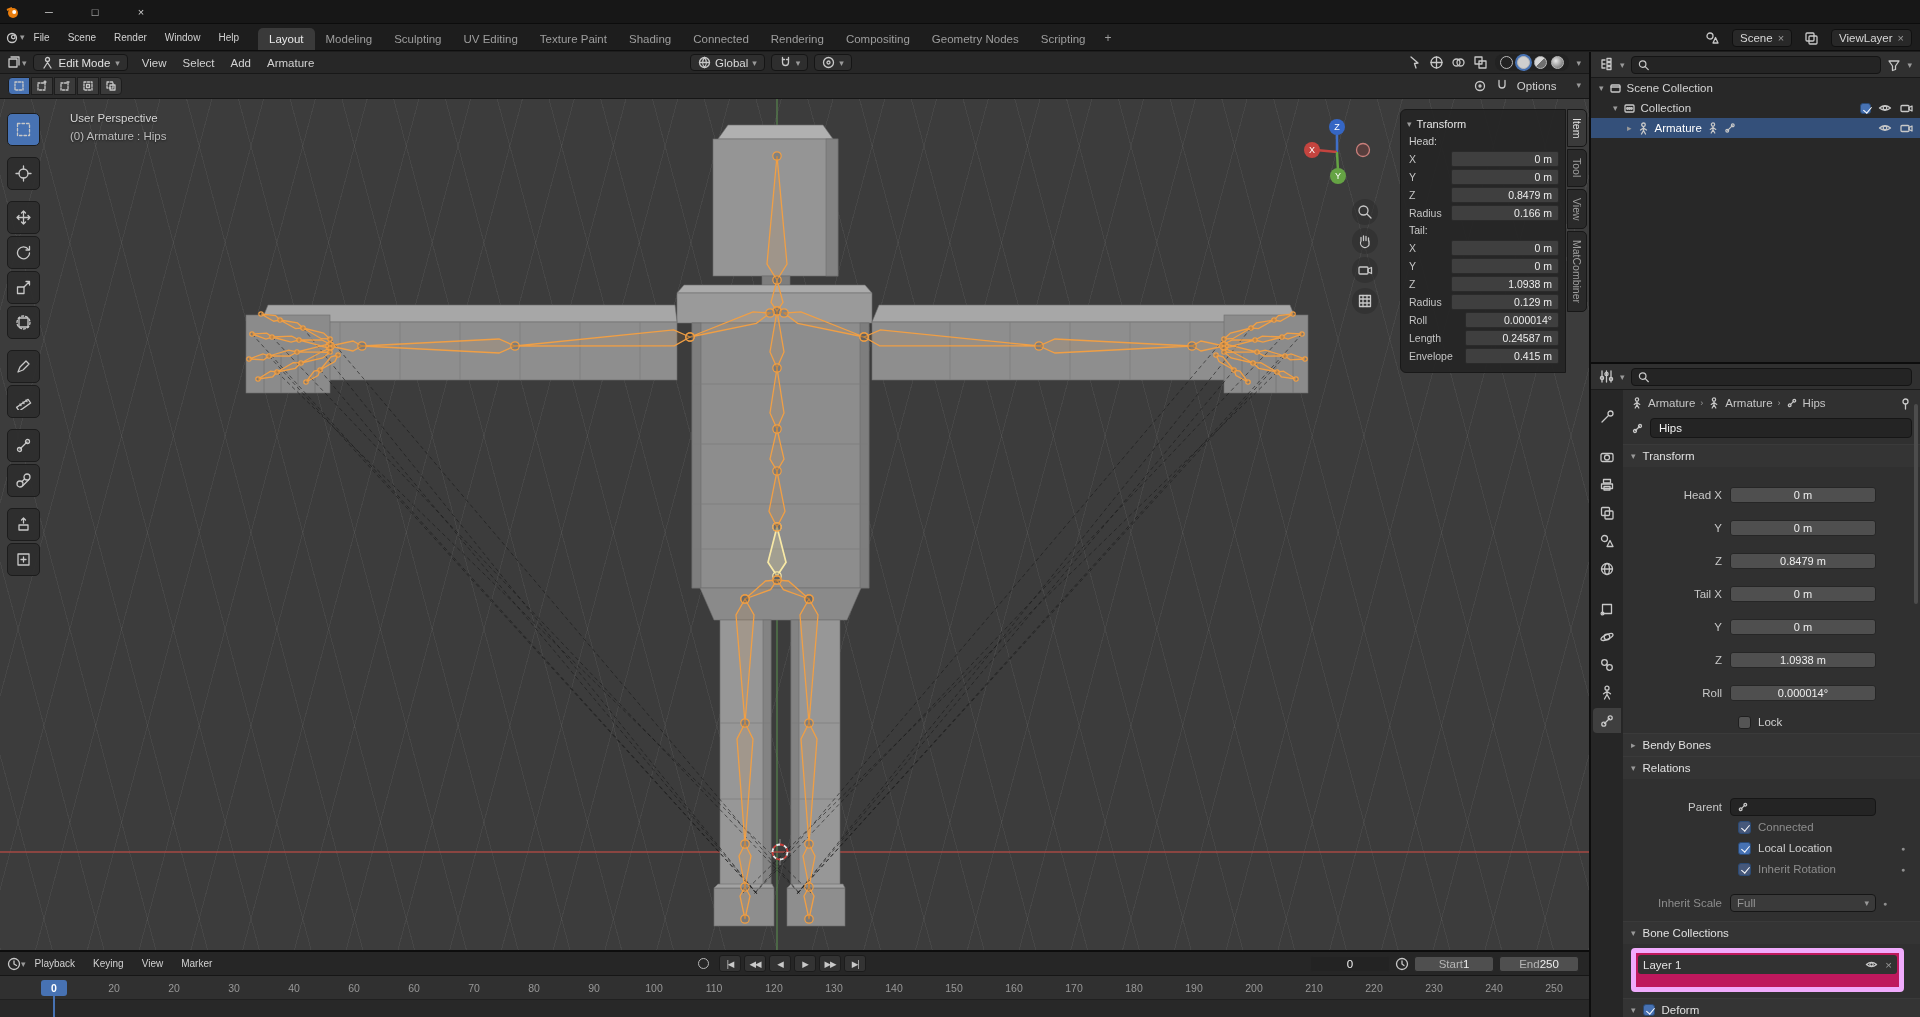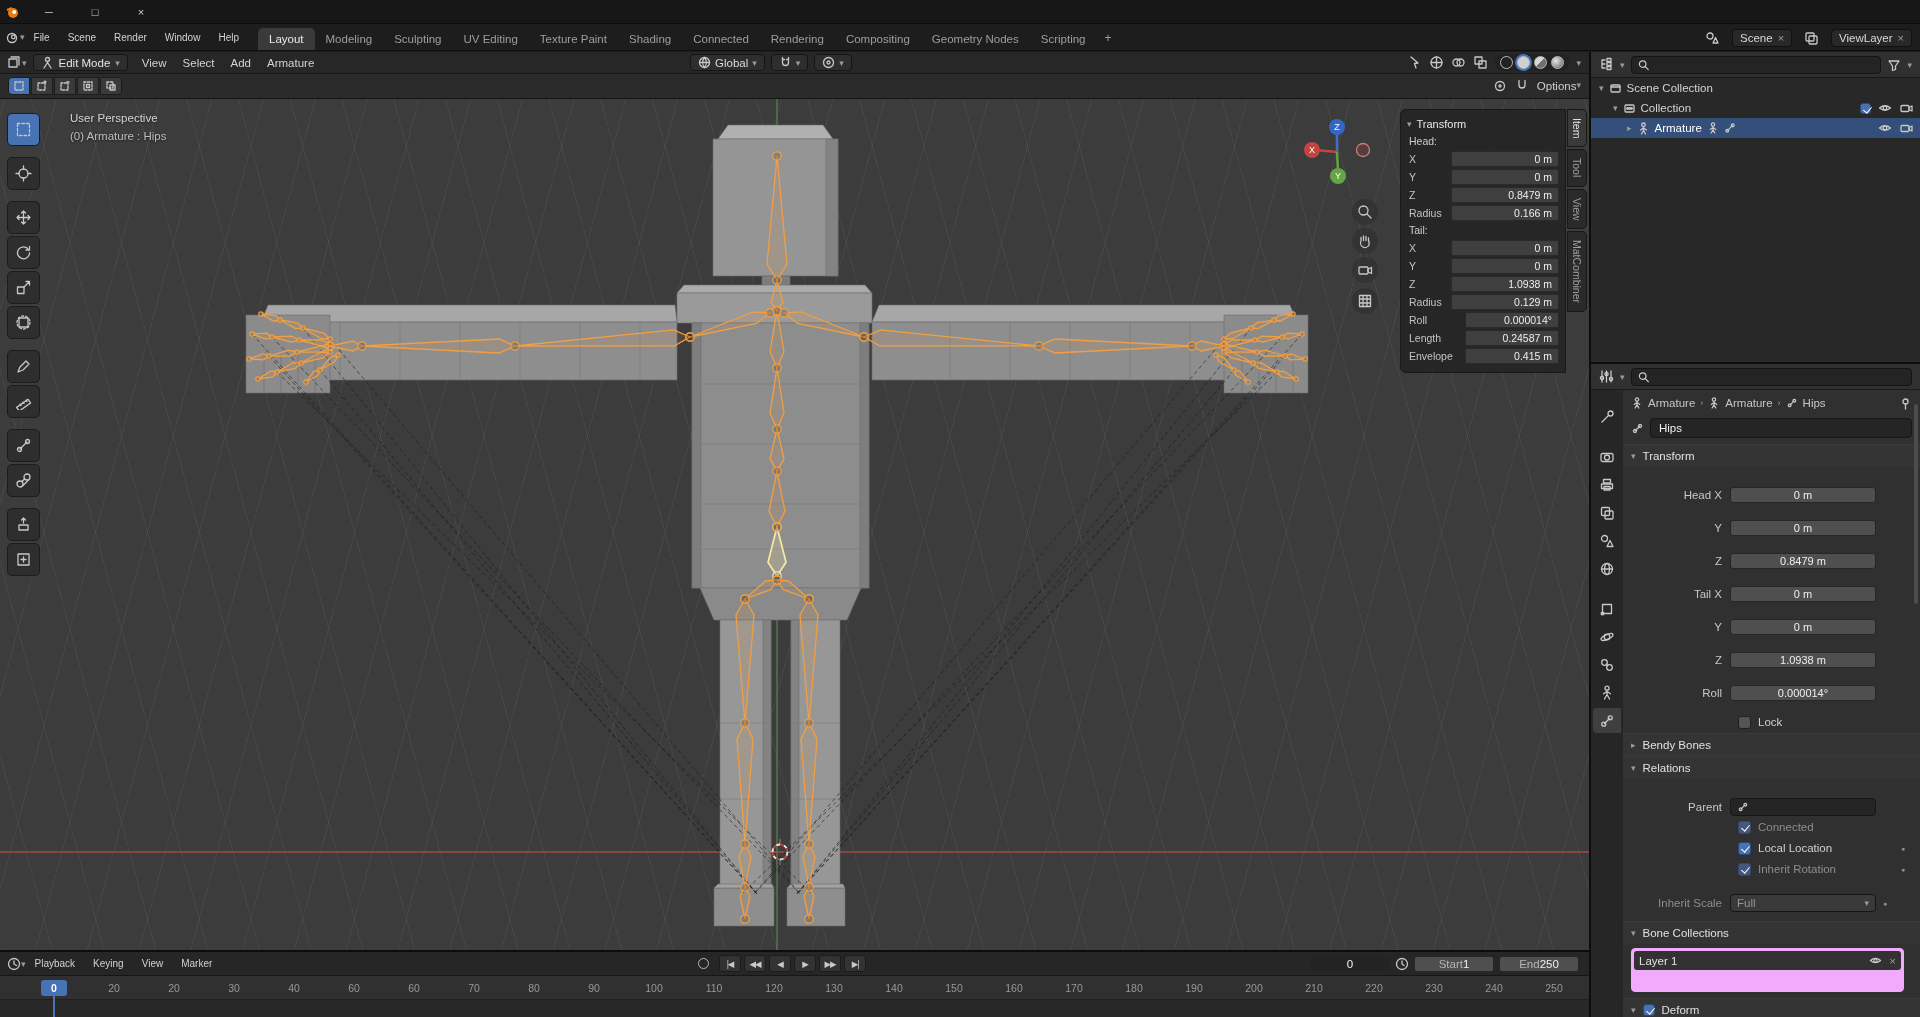--- a/index.html
+++ b/index.html
@@ -117,21 +117,21 @@
 .pval{width:146px;padding:1px 0;font-size:11px}
 .pdot{width:18px;text-align:center;color:#8f8f8f;font-size:7px}
 .cbrow{display:flex;align-items:center;gap:7px;height:20px;margin:1px 8px 1px 0;padding-left:115px}
 .cb{width:13px;height:13px;border-radius:3px;background:#545454;border:1px solid #1f1f1f;position:relative;flex:none}
 .cb.on{background:#4772b3;border-color:#2b4a74}
 .cb.on.dim{background:#46587a}
 .cb.on::after{content:"";position:absolute;left:4px;top:1px;width:4px;height:7px;border:solid #fff;border-width:0 1.7px 1.7px 0;transform:rotate(40deg)}
 .dimtxt{color:#8d8d8d}
 .ddfield{display:flex;align-items:center;gap:5px;background:#242424;border:1px solid #161616;border-radius:4px;padding:1px 6px;width:146px;height:18px}
 .ddfield.dis{background:#3a3a3a;color:#959595}
-.listbox{margin:4px 16px 6px 8px;background:#f0abfc;border:1px solid #f0abfc;border-radius:4px;height:44px;padding:2px}
+.listbox{margin:4px 16px 6px 8px;background:#be185d;border:5px solid #f0abfc;border-radius:4px;height:44px;padding:2px}
 .lrow{display:flex;align-items:center;height:19px;padding:0 5px;border-radius:3px;background:#323232;color:#e2e2e2}
 .lrow .rt{margin-left:auto;display:flex;gap:7px;align-items:center}
 #pr-scroll{position:absolute;right:2px;top:40px;width:4px;height:200px;background:#4c4c4c;border-radius:2px}
 .x{color:#9a9a9a}
 </style>
 </head>
 <body>
 
 <div id="app">
 
@@ -304,21 +304,21 @@
             </svg>
           </span>
         <span class="rt">
           <svg class="i" width="14" height="14" viewBox="0 0 14 14">
               <circle cx="7" cy="7" r="4.5"></circle>
               <circle cx="7" cy="7" r="1"></circle>
             </svg>
           <svg class="i" width="14" height="14" viewBox="0 0 14 14">
               <path d="M4,1.5 v4.5 a3,3 0 0 0 6,0 V1.5"></path>
             </svg>
-          <span style="display:flex;align-items:flex-start;gap:0">
+          <span style="display:flex;align-items:flex-start;gap:20px">
             <span>Options</span>
             <span class="tri">▾</span>
           </span>
         </span>
       </div>
 
       <div id="vp-canvas">
         <svg id="scene" viewBox="0 0 1589 851">
 
           <line x1="777" y1="0" x2="777" y2="851" stroke="#5c9150" stroke-width="1.2" opacity=".85"></line>

